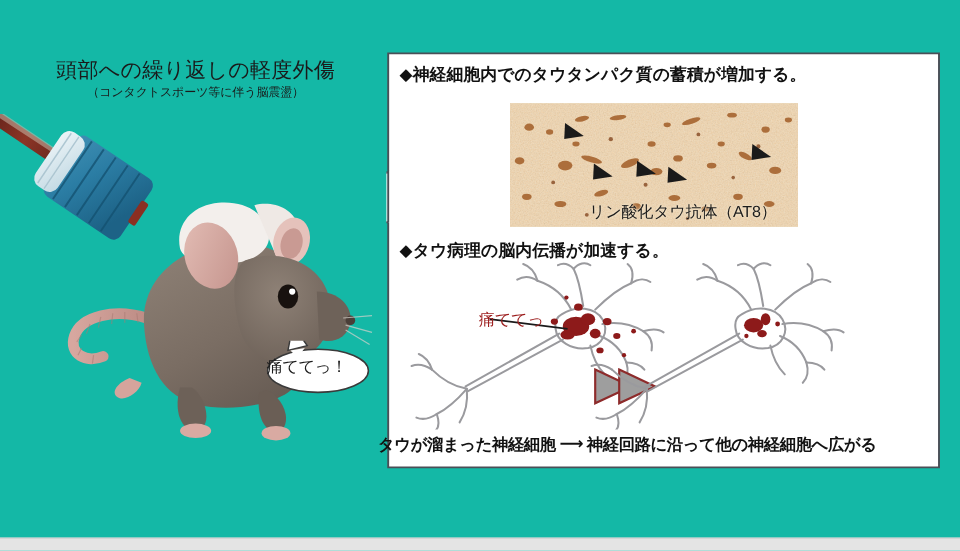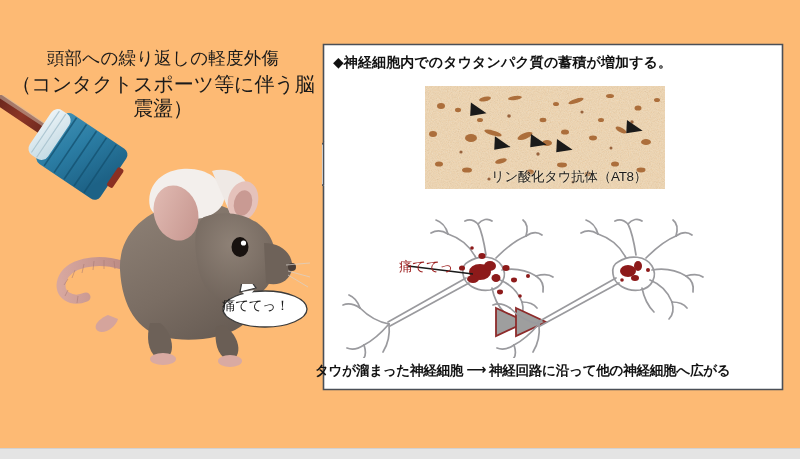--- a/index.html
+++ b/index.html
@@ -5,21 +5,21 @@
 <style>
   html, body {
     margin: 0;
     padding: 0;
     background: #ffffff;
   }
   #figure {
     position: relative;
     width: 800px;
     height: 459px;
-    background: #fdba74;
+    background: #14b8a6;
     font-family: "Liberation Sans", "DejaVu Sans", sans-serif;
     overflow: hidden;
   }
 
   
   #footer-band {
     position: absolute;
     left: 0;
     top: 448px;
     width: 800px;
@@ -38,21 +38,21 @@
     color: #1a1a1a;
     line-height: 1.24;
   }
   #left-title .line1 {
     display: block;
     font-size: 17.5px;
     letter-spacing: 0.2px;
   }
   #left-title .line2 {
     display: block;
-    font-size: 20px;
+    font-size: 10px;
     letter-spacing: -0.1px;
     margin-top: 2px;
   }
 
   
   #callout-box {
     position: absolute;
     left: 322px;
     top: 43px;
     width: 462px;
@@ -373,20 +373,21 @@
         <path d="M44 18 L62 24 L47 31 Z" transform="rotate(16 50 24)"></path>
         <path d="M68 52 L86 58 L71 65 Z" transform="rotate(16 75 58)"></path>
         <path d="M104 50 L122 56 L107 63 Z" transform="rotate(16 112 56)"></path>
         <path d="M130 55 L148 61 L133 68 Z" transform="rotate(16 138 61)"></path>
         <path d="M200 36 L218 42 L203 49 Z" transform="rotate(16 208 42)"></path>
       </g>
     </svg>
   </div>
   <div id="micrograph-caption">リン酸化タウ抗体（AT8）</div>
 
+  <div class="panel-heading" id="heading-2">◆タウ病理の脳内伝播が加速する。</div>
 
   <div id="neuron-diagram">
     <svg width="450" height="140" viewBox="0 0 450 140" xmlns="http://www.w3.org/2000/svg">
       <g stroke="#9a9a9e" stroke-width="1.7" fill="none" stroke-linecap="round">
 
         <path d="M138 44 C150 36 166 38 172 48 C178 58 172 70 160 72 C146 74 134 66 133 56 C132 50 134 46 138 44 Z"></path>
 
         <path d="M146 40 C140 28 130 20 118 16"></path>
         <path d="M118 16 C112 12 106 12 101 15"></path>
         <path d="M118 16 C116 9 112 4 106 2"></path>

